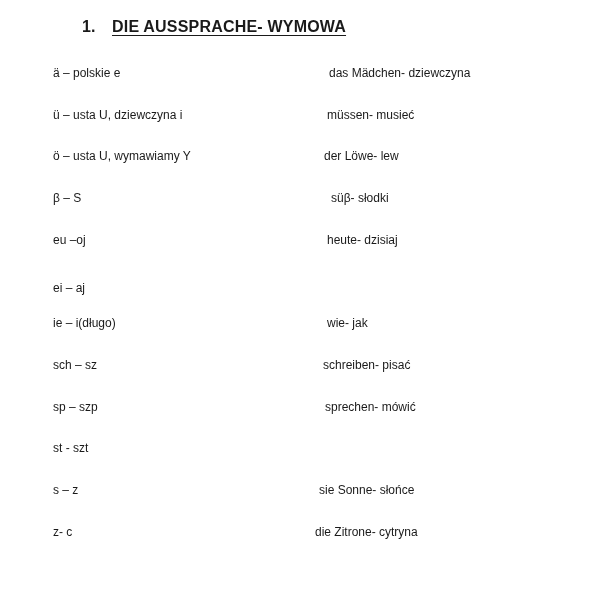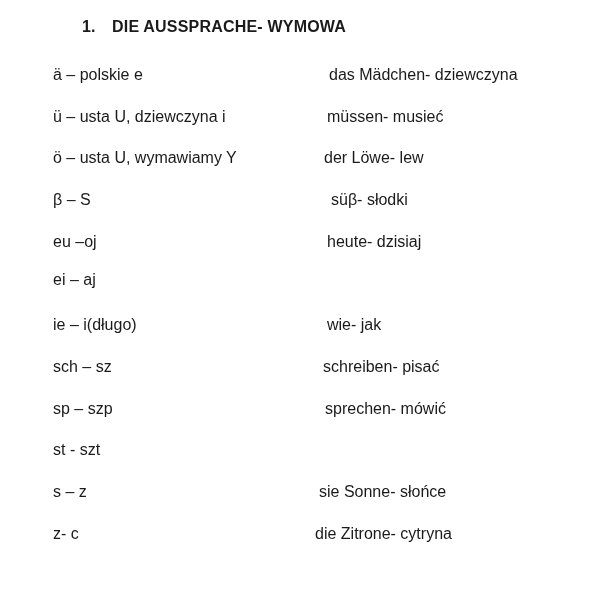--- a/index.html
+++ b/index.html
@@ -3,23 +3,23 @@
 <meta charset="utf-8">
 <style>
   html, body { margin: 0; padding: 0; background: #ffffff; }
   body { width: 609px; height: 594px; position: relative; overflow: hidden; color: #1a1a1a; }
   .title {
     position: absolute; left: 82px; top: 18px;
     font-family: "Liberation Sans", sans-serif; font-weight: bold; font-size: 16px;
     letter-spacing: 0.2px; white-space: nowrap;
   }
   .title .num { display: inline-block; width: 30px; }
-  .title .text { text-underline-offset: 3px; }
+  .title .text { text-decoration: underline; text-underline-offset: 3px; }
   .row { position: absolute; left: 0; width: 609px; height: 24px;
-         font-family: "Liberation Sans", sans-serif; font-size: 16px; white-space: nowrap; }
+         font-family: "Liberation Sans", sans-serif; font-size: 12px; white-space: nowrap; }
   .row .l { position: absolute; left: 53px; top: 0; }
   .row .r { position: absolute; top: 0; }
 </style>
 </head>
 <body>
 
 <div class="title">
   <span class="num">1.</span><span class="text">DIE AUSSPRACHE- WYMOWA</span>
 </div>
 
@@ -37,21 +37,21 @@
       <span class="r" style="left: 324px;">der Löwe- lew</span>
     </div>
     <div class="row" style="top: 191.1px;">
       <span class="l">β – S</span>
       <span class="r" style="left: 331px;">süβ- słodki</span>
     </div>
     <div class="row" style="top: 232.8px;">
       <span class="l">eu –oj</span>
       <span class="r" style="left: 327px;">heute- dzisiaj</span>
     </div>
-    <div class="row" style="top: 271px;">
+    <div class="row" style="top: 281px;">
       <span class="l">ei – aj</span>
     </div>
     <div class="row" style="top: 316.2px;">
       <span class="l">ie – i(długo)</span>
       <span class="r" style="left: 327px;">wie- jak</span>
     </div>
     <div class="row" style="top: 357.9px;">
       <span class="l">sch – sz</span>
       <span class="r" style="left: 323px;">schreiben- pisać</span>
     </div>

